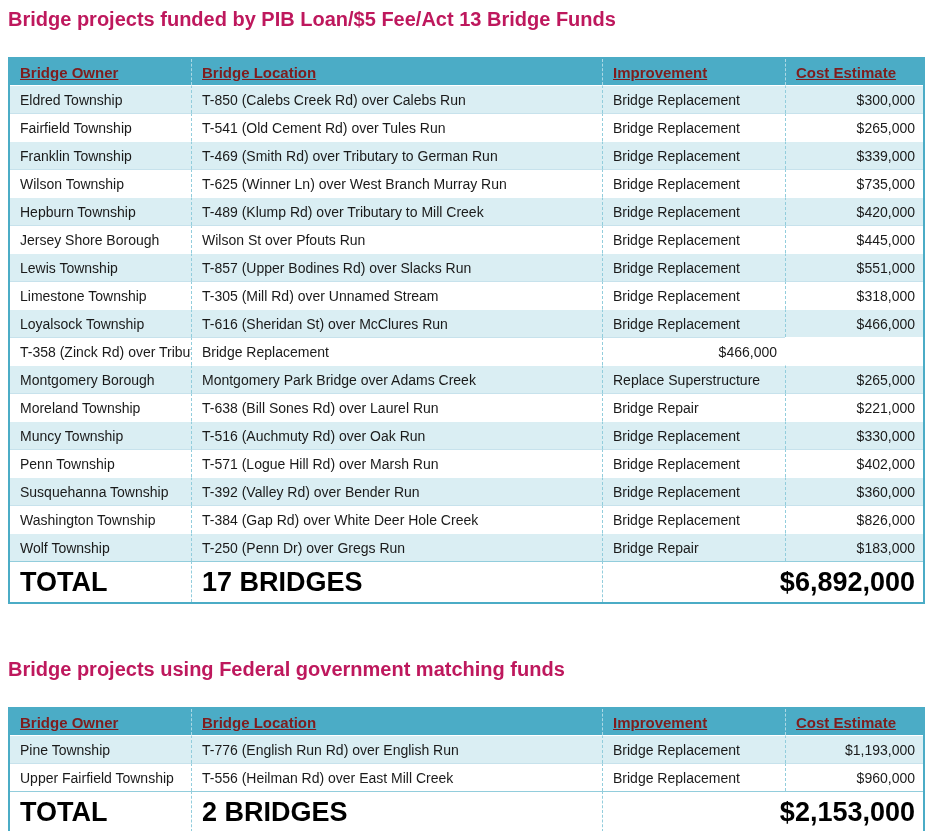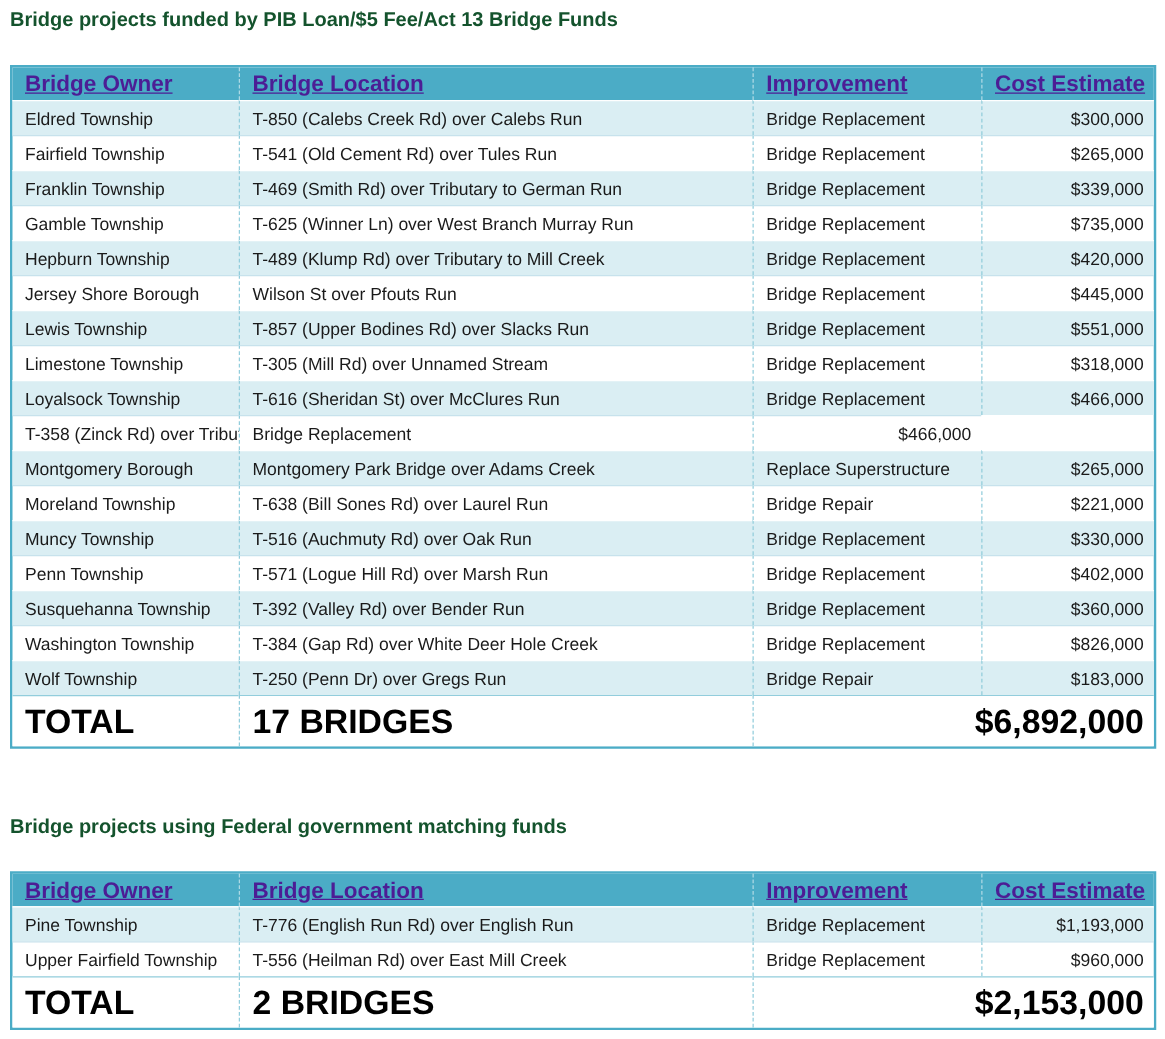--- a/index.html
+++ b/index.html
@@ -3,39 +3,39 @@
 <meta charset="utf-8">
 <style>
   * { box-sizing: border-box; margin: 0; padding: 0; }
   html, body { background: #ffffff; }
   body {
     width: 932px; height: 831px; overflow: hidden;
     font-family: "Liberation Sans", sans-serif;
     color: #1a1a1a;
   }
   .title {
-    font-size: 16px; font-weight: 700; color: #14532d;
+    font-size: 20px; font-weight: 700; color: #be185d;
     margin-left: 8px;
   }
   .title-1 { padding-top: 8px; }
   .title-2 { margin-top: 54px; }
   .tbl {
     width: 917px; margin-left: 8px; margin-top: 26px;
     border: 2px solid #4BACC6;
     background: #fff;
   }
   .tr { display: grid; grid-template-columns: 181px 411px 183px 1fr; }
   .tr.total { grid-template-columns: 181px 411px 1fr; border-radius: 17px; }
   .th, .td {
     display: flex; align-items: center;
     padding: 0 10px; overflow: hidden; white-space: nowrap;
   }
   .thead { background: #4BACC6; }
   .thead .th {
-    height: 26px; color: #4c1d95; font-weight: 700; font-size: 18px;
+    height: 26px; color: #7f1d1d; font-weight: 700; font-size: 15px;
     text-decoration: underline;
   }
   .thead .th + .th { border-left: 1px dashed rgba(255,255,255,0.55); }
   .tr.data .td { height: 28px; font-size: 14px; border-top: 1px solid #ffffff; }
   .tr.data .td + .td { border-left: 1px dashed #92CDDC; }
   .tr.data:nth-child(odd) .td { border-top: 1px solid #c7e2ec; }
   .tr.band { background: #DAEEF3; text-align: right; }
   .td.cost { justify-content: flex-end; padding-right: 8px; }
   .tr.total .td {
     height: 41px; font-size: 27px; font-weight: 700; color: #000;
@@ -70,21 +70,21 @@
       <div class="td">Bridge Replacement</div>
       <div class="td cost">$265,000</div>
     </div>
     <div class="tr data band">
       <div class="td">Franklin Township</div>
       <div class="td">T-469 (Smith Rd) over Tributary to German Run</div>
       <div class="td">Bridge Replacement</div>
       <div class="td cost">$339,000</div>
     </div>
     <div class="tr data">
-      <div class="td">Gamble Township</div>
+      <div class="td">Wilson Township</div>
       <div class="td">T-625 (Winner Ln) over West Branch Murray Run</div>
       <div class="td">Bridge Replacement</div>
       <div class="td cost">$735,000</div>
     </div>
     <div class="tr data band">
       <div class="td">Hepburn Township</div>
       <div class="td">T-489 (Klump Rd) over Tributary to Mill Creek</div>
       <div class="td">Bridge Replacement</div>
       <div class="td cost">$420,000</div>
     </div>

